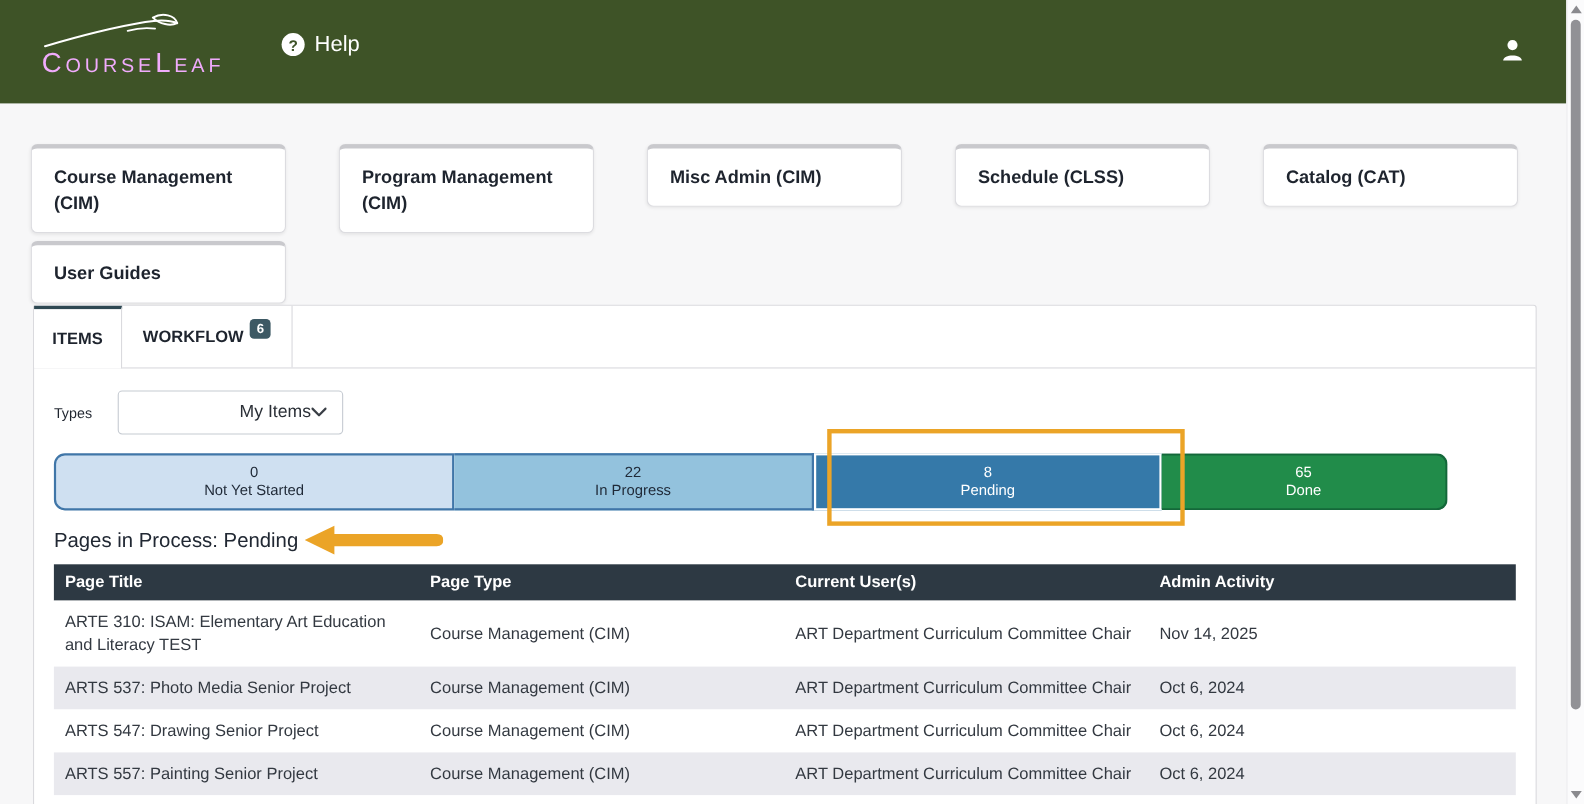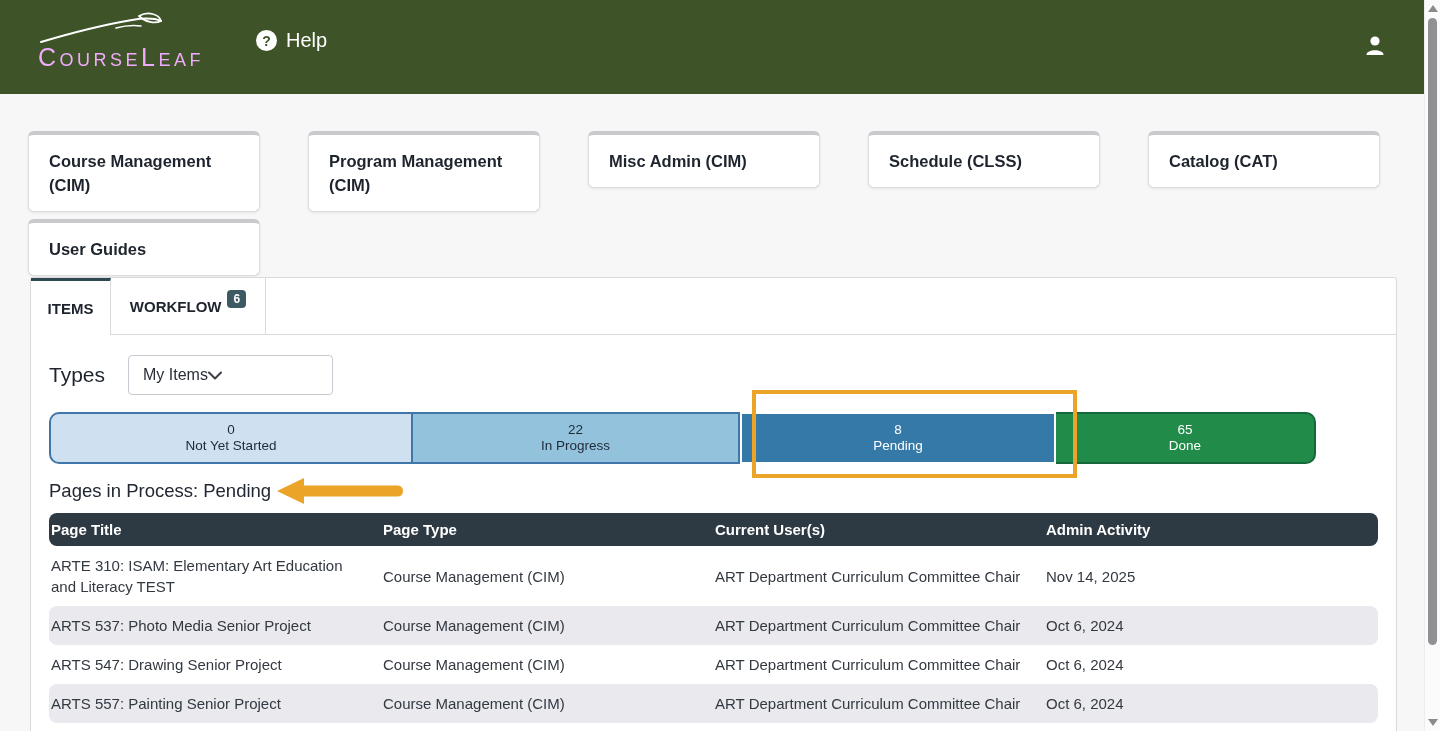--- a/index.html
+++ b/index.html
@@ -32,41 +32,41 @@
   .tab { display:flex; align-items:center; justify-content:center; font-size:15px; font-weight:700;
     color:#1e242e; cursor:pointer; }
   .tab-items { width:80px; background:#fff; border-top:3px solid #2e4852; border-right:1px solid #dadade;
     margin-bottom:-1px; z-index:2;text-align:center; }
   .tab-workflow { width:155px; border-right:1px solid #dadade; gap:6px; }
   .badge { background:#3d5964; color:#fff; font-size:12px; font-weight:700; border-radius:4px;
     padding:2px 6px; transform:translateY(-7px); }
 
   .panel-content { padding:20px 20px 0 18px; }
   .types-row { display:flex; align-items:center; gap:23px; margin-bottom:17px; }
-  .types-label { font-size:21px; color:#1e242e; }
+  .types-label { font-size:13px; color:#1e242e; }
   .select { width:205px; height:40px; border:1px solid #c6cbd2; border-radius:4px; background:#fff;
-    display:flex; align-items:center; justify-content:flex-start; padding:0 14px; cursor:pointer; }
+    display:flex; align-items:center; justify-content:flex-end; padding:0 14px; cursor:pointer; }
   .select-value { font-size:16px; color:#2a2f36; }
 
   
   .statusbar { display:flex; width:1329px; height:52px; }
   .seg { display:flex; flex-direction:column; align-items:center; justify-content:center;
     line-height:16px; cursor:pointer; }
   .seg .cnt, .seg .lbl { font-size:13.5px; }
   .seg1 { width:364px; background:#cfe0f1; border:2px solid #4076a8; border-radius:10px 0 0 10px; color:#1f2937; }
   .seg2 { width:327px; background:#93c2dd; border:2px solid #4076a8; border-left:none; color:#1f2937; }
   .seg3 { width:316px; background:#3579a9; border:2px solid #fff; color:#fff; }
   .seg4 { width:260px; background:#218c4a; border:2px solid #14683a; border-left:none;
     border-radius:0 10px 10px 0; color:#fff; }
 
   .section-heading { margin:16px 0 11px 0; font-size:18.5px; color:#212833; }
 
   
   .table { width:1329px; }
-  .trow { display:grid; grid-template-columns:332px 332px 331px 1fr; padding-left:2px; align-items:center;border-radius:8px; }
+  .trow { display:grid; grid-template-columns:332px 332px 331px 1fr; padding-left:10px; align-items:center; }
   .thead { background:#2d3943; color:#fff; height:33px; }
   .thead div { font-size:15px; font-weight:700; }
   .tr { color:#333941; font-size:15px; }
   .tr .c1 { padding:9px 14px 9px 0; line-height:21px; }
   .tr:nth-child(odd) { background:#e9e9ee; }
   .tr:nth-child(even) { background:#fff; }
 
   
   .hl-box { position:absolute; left:752px; top:390px; width:325px; height:88px;
     border:4px solid #eba427; z-index:20; pointer-events:none; }

